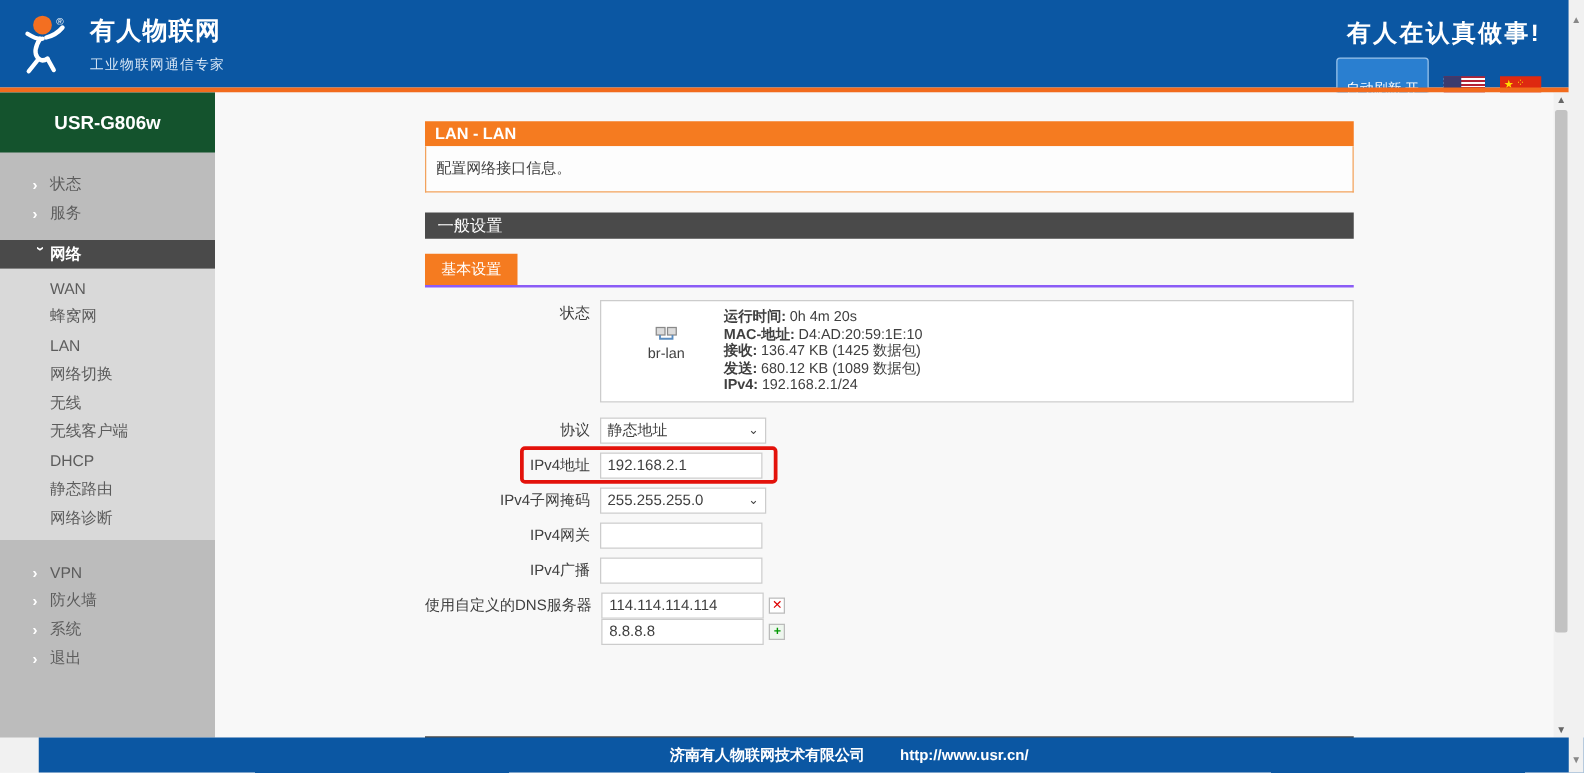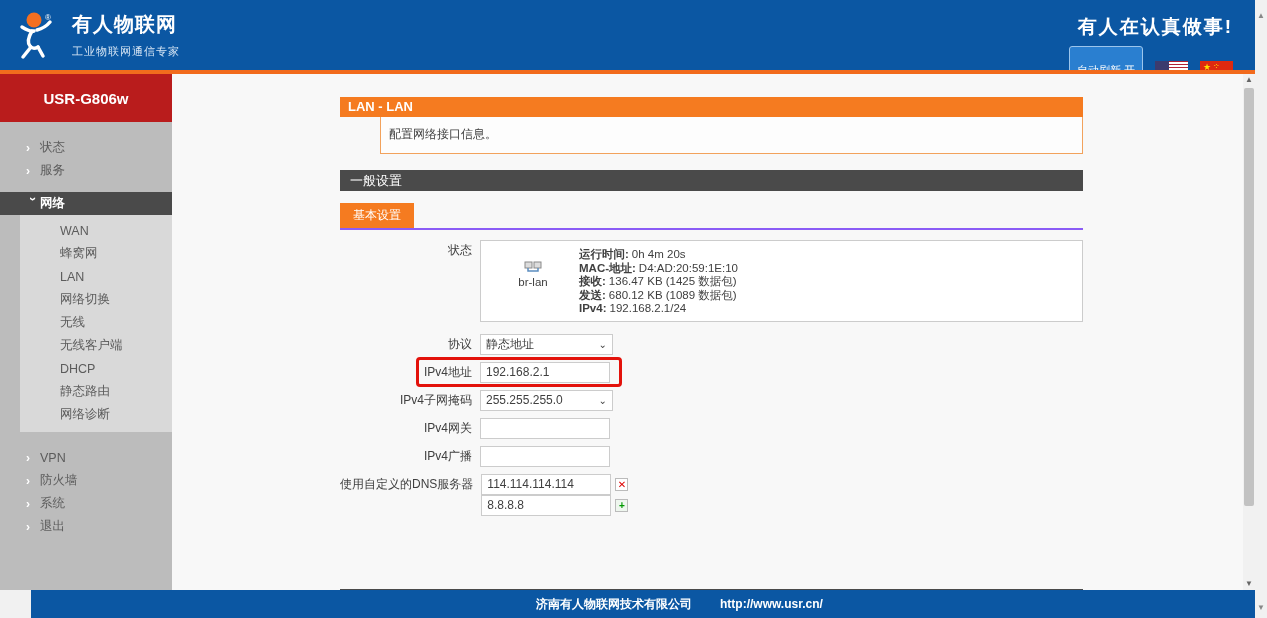--- a/index.html
+++ b/index.html
@@ -22,38 +22,38 @@
                  font-size:11px; padding:16px 7px; cursor:pointer; }
   .flag { width:33px; height:19px; position:relative; display:inline-block; }
   .flag-us { background:repeating-linear-gradient(180deg,#b22234 0 1.5px,#fff 1.5px 3px); }
   .flag-us::before { content:""; position:absolute; left:0; top:0; width:14px; height:10px; background:#3c3b6e; }
   .flag-cn { background:#de2910; color:#ffde00; font-size:9px; line-height:9px; }
   .flag-cn::before { content:"★"; position:absolute; left:3px; top:2px; }
   .flag-cn::after { content:"⁘"; position:absolute; left:13px; top:1px; font-size:8px; }
 
   
   .sidebar { position:absolute; left:0; top:74px; width:172px; height:516px; background:#bcbcbc; font-size:12.5px; }
-  .device-name { height:48px; background:#b91c1c; color:#fff; font-size:15px; font-weight:bold;
+  .device-name { height:48px; background:#14532d; color:#fff; font-size:15px; font-weight:bold;
                  display:flex; align-items:center; justify-content:center;text-align:right; }
   .side-group1 { padding-top:14px; padding-bottom:10px; }
   .side-item { height:23px; display:flex; align-items:center; color:#5c5c5c; cursor:pointer; }
   .side-item .chev { width:14px; margin-left:26px; color:#fff; font-weight:bold; font-size:12px; }
   .side-item.active { background:#4a4a4a; color:#fff; font-weight:bold; }
-  .submenu { background:#d9d9d9; padding:4px 0 6px 0;margin-left:20px; }
+  .submenu { background:#d9d9d9; padding:4px 0 6px 0; }
   .submenu .side-item { color:#5c5c5c; }
   .submenu .side-item span.lbl { margin-left:40px; }
   .side-item span.lbl2 { }
 
   
   .content { position:absolute; left:172px; top:74px; width:1071px; height:516px; background:#f8f8f8; }
   .content-inner { position:absolute; left:168px; top:23px; width:743px; }
   .title-bar { background:#f57b20; color:#fff; font-weight:bold; font-size:13px; height:20px;
                line-height:20px; padding-left:8px; }
   .desc-box { background:#fdfdfd; border:1px solid #f2a25c; border-top:none; font-size:12px;
-              color:#404040; padding:9px 8px 10px 8px;margin-left:40px; }
+              color:#404040; padding:9px 8px 10px 8px; }
   .section-bar { background:#4a4a4a; color:#fff; font-size:13px; height:21px; line-height:21px;
                  padding-left:10px; margin-top:16px; }
   .tab-row { margin-top:12px; border-bottom:2px solid #8b5cf6; }
   .tab { display:inline-block; background:#f57b20; color:#fff; font-size:12px; padding:4px 13px; cursor:pointer; }
 
   .form { margin-top:10px; }
   .form-row { display:flex; align-items:center; margin-bottom:7px; position:relative; }
   .form-row.top { align-items:flex-start; }
   .form-label { flex:0 0 140px; text-align:right; padding-right:8px; font-size:12px; color:#404040;
                 line-height:21px; white-space:nowrap; }

